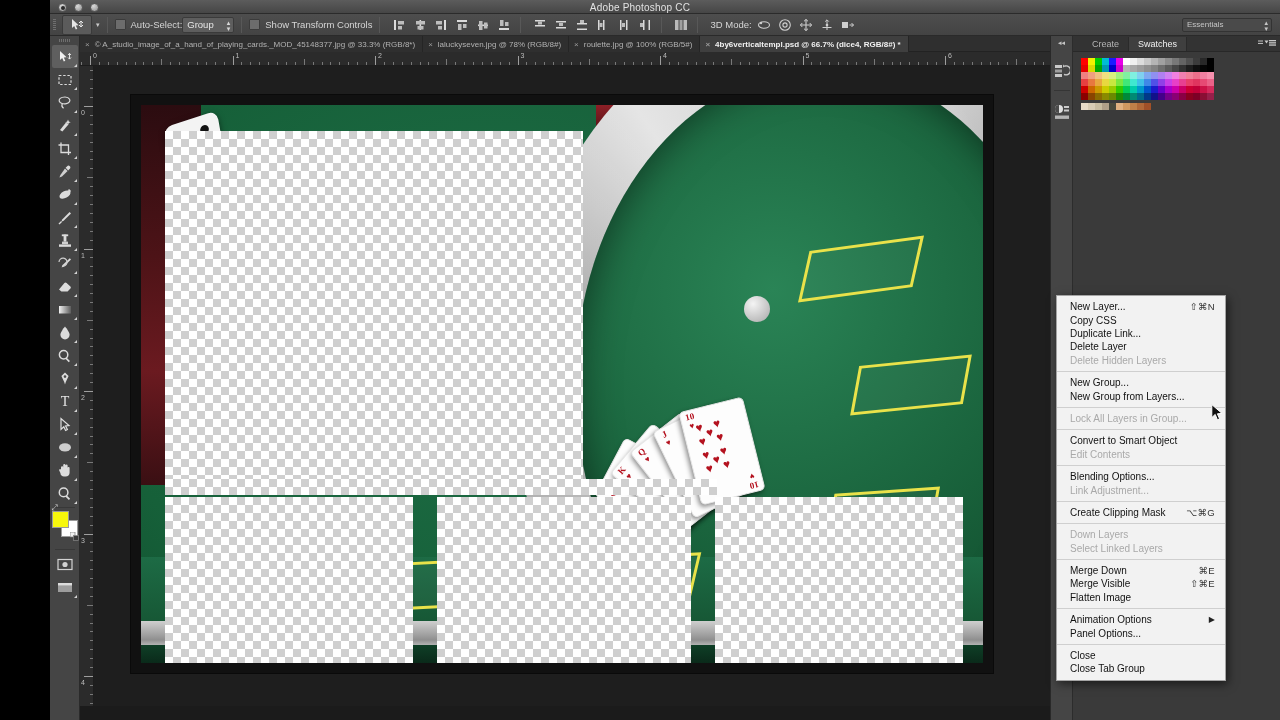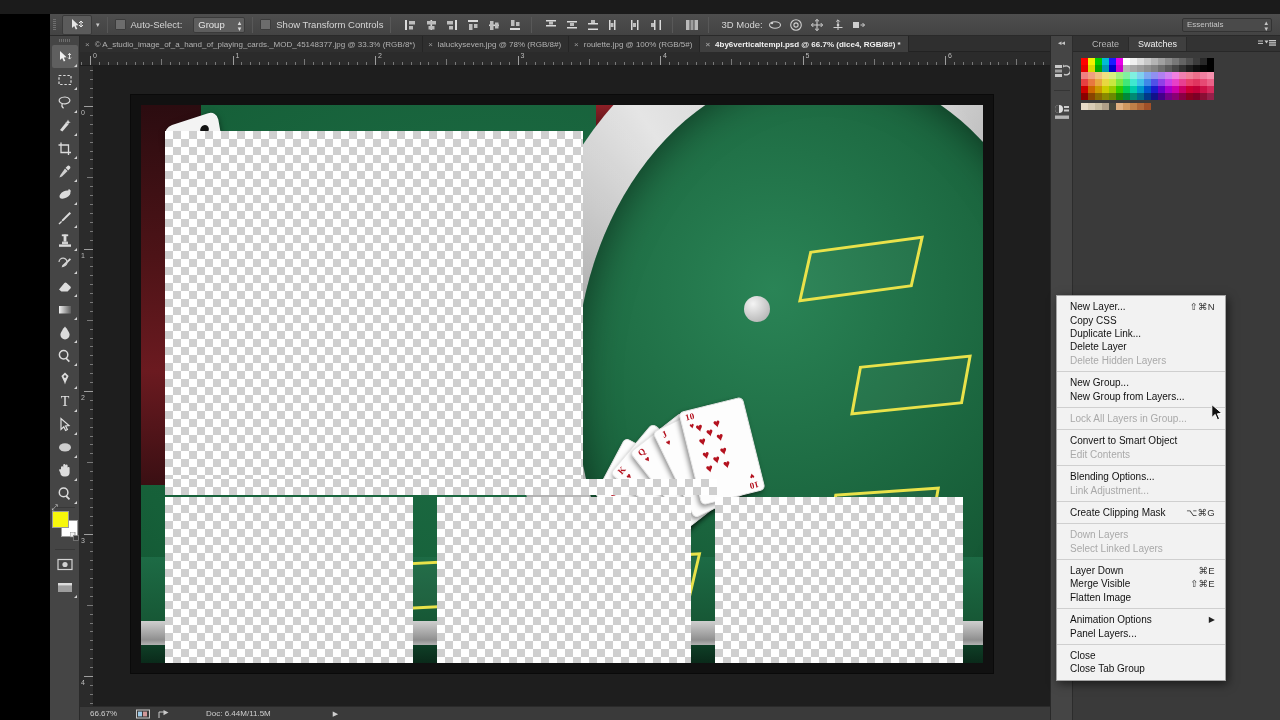--- a/index.html
+++ b/index.html
@@ -50,21 +50,21 @@
   .tool-chip {
     width: 30px; height: 20px; display: flex; align-items: center; justify-content: center;
     background: #5b5b5b; border: 1px solid #3a3a3a; border-radius: 2px; margin-left: 2px;
   }
   .caret-sm { margin-left: 4px; color: #c9c9c9; font-size: 7px; }
   .vsep { width: 1px; height: 16px; background: #343434; margin: 0 7px;
           border-right: 1px solid #585858; }
   .cbox { width: 11px; height: 11px; background: #6c6c6c; border: 1px solid #3b3b3b; border-radius: 1px; }
   .olabel { font-size: 9.5px; color: #d6d6d6; margin-left: 5px; white-space: nowrap; }
   .osel {
-    margin-left: 11px; height: 16px; min-width: 52px; background: #5e5e5e;
+    margin-left: 0; height: 16px; min-width: 52px; background: #5e5e5e;
     border: 1px solid #3a3a3a; border-radius: 2px; color: #e7e7e7; font-size: 9.5px;
     display: flex; align-items: center; padding: 0 4px; position: relative;
   }
   .osel .arrows { position: absolute; right: 3px; top: 2px; font-size: 7px; line-height: 6px; color: #d8d8d8; }
   .align-btn {
     width: 18px; height: 18px; margin-left: 3px; display: flex; align-items: center; justify-content: center;
   }
   .align-btn svg { display: block; }
   .spacer { flex: 1 1 auto; }
   .ws-select {
@@ -315,20 +315,27 @@
   .mi.disabled .lbl, .mi.disabled .sc { color: #a9a9a9; }
   .mi .sub { font-size: 8px; color: #222; }
   .msep { height: 1px; background: #cfcfcf; margin: 4px 0 4px; }
   .cursor-arrow { position: absolute; left: 1211px; top: 404px; z-index: 60; }
 </style>
 </head>
 <body>
 
 <div id="app">
 
+  <div class="titlebar">
+    <div class="left-black"></div>
+    <div class="title-text">Adobe Photoshop CC</div>
+    <div class="wctl c1"></div>
+    <div class="wctl c2"></div>
+    <div class="wctl c3"></div>
+  </div>
 
   <div class="leftgutter"></div>
 
   <div class="optbar">
     <div class="grip"></div>
     <div class="tool-chip">
       <svg width="16" height="14" viewBox="0 0 16 14">
         <path d="M3 1 L3 10 L5.2 8 L6.8 11.5 L8.3 10.8 L6.8 7.4 L9.6 7.2 Z" fill="#e8e8e8"></path>
         <path d="M12 3 L12 9 M10 5 L12 3 L14 5 M10 7 L12 9 L14 7" stroke="#e8e8e8" stroke-width="1" fill="none"></path>
       </svg>
@@ -947,38 +954,20 @@
 
         <div class="slot slot-top"></div>
         <div class="slot slot-mid"></div>
         <div class="slot slot-b1"></div>
         <div class="slot slot-b2"></div>
         <div class="slot slot-b3"></div>
       </div>
     </div>
   </div>
 
-  <div class="docstatus">
-    <span class="zoom">66.67%</span>
-    <span class="ic">
-      <svg width="14" height="10">
-          <rect x="0.5" y="1" width="13" height="8" fill="none" stroke="#c9c9c9" stroke-width="1"></rect>
-          <rect x="2" y="2.6" width="4" height="4.8" fill="#9ecbe8"></rect>
-          <rect x="7" y="2.6" width="4" height="4.8" fill="#d19a9a"></rect>
-        </svg>
-    </span>
-    <span class="ic">
-      <svg width="12" height="10">
-          <path d="M1 9 L1 3 L7 3" stroke="#c9c9c9" stroke-width="1" fill="none"></path>
-          <path d="M5.5 1 L10.5 3.6 L5.5 6.2 Z" fill="#c9c9c9"></path>
-        </svg>
-    </span>
-    <span class="doc">Doc: 6.44M/11.5M</span>
-    <span class="play">▶</span>
-  </div>
 
   <div class="rightdock">
     <div class="rd-icons">
       <div class="rd-arrows">◂◂</div>
       <div class="rd-icon-grp">
         <div class="rd-icon">
           <svg width="16" height="16">
               <rect x="1" y="2" width="7" height="3" fill="#cacaca"></rect>
               <rect x="1" y="6.5" width="7" height="3" fill="#9f9f9f"></rect>
               <rect x="1" y="11" width="7" height="3" fill="#cacaca"></rect>
@@ -1206,37 +1195,37 @@
       </div>
       <div class="msep"></div>
       <div class="mi disabled">
         <span class="lbl">Down Layers</span>
       </div>
       <div class="mi disabled">
         <span class="lbl">Select Linked Layers</span>
       </div>
       <div class="msep"></div>
       <div class="mi">
-        <span class="lbl">Layer Down</span>
+        <span class="lbl">Merge Down</span>
         <span class="sc">⌘E</span>
       </div>
       <div class="mi">
         <span class="lbl">Merge Visible</span>
         <span class="sc">⇧⌘E</span>
       </div>
       <div class="mi">
         <span class="lbl">Flatten Image</span>
       </div>
       <div class="msep"></div>
       <div class="mi">
         <span class="lbl">Animation Options</span>
         <span class="sub">▶</span>
       </div>
       <div class="mi">
-        <span class="lbl">Panel Layers...</span>
+        <span class="lbl">Panel Options...</span>
       </div>
       <div class="msep"></div>
       <div class="mi">
         <span class="lbl">Close</span>
       </div>
       <div class="mi">
         <span class="lbl">Close Tab Group</span>
       </div>
     </div>
 

